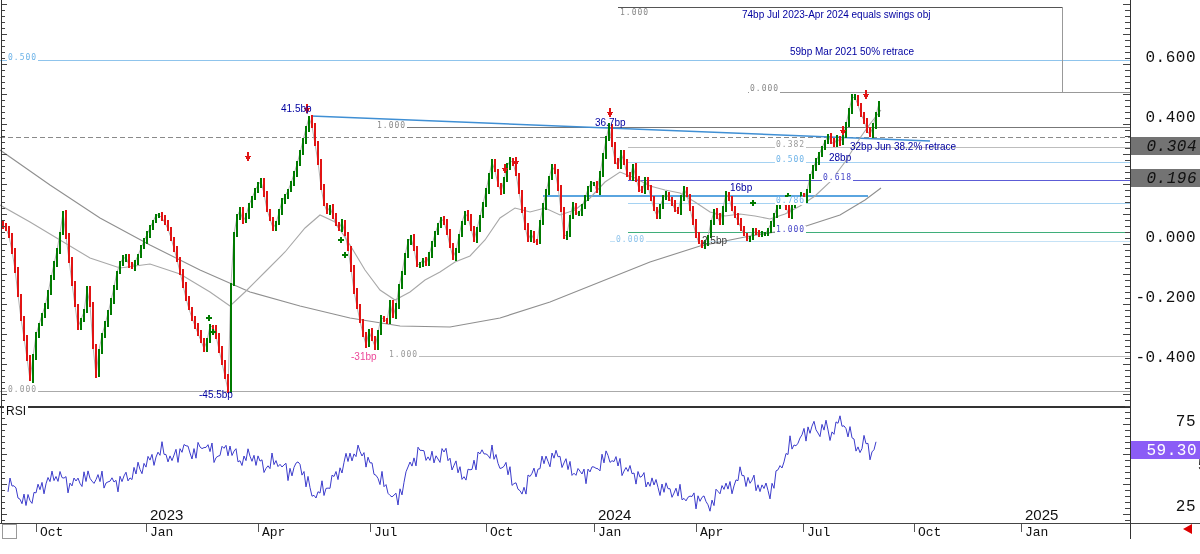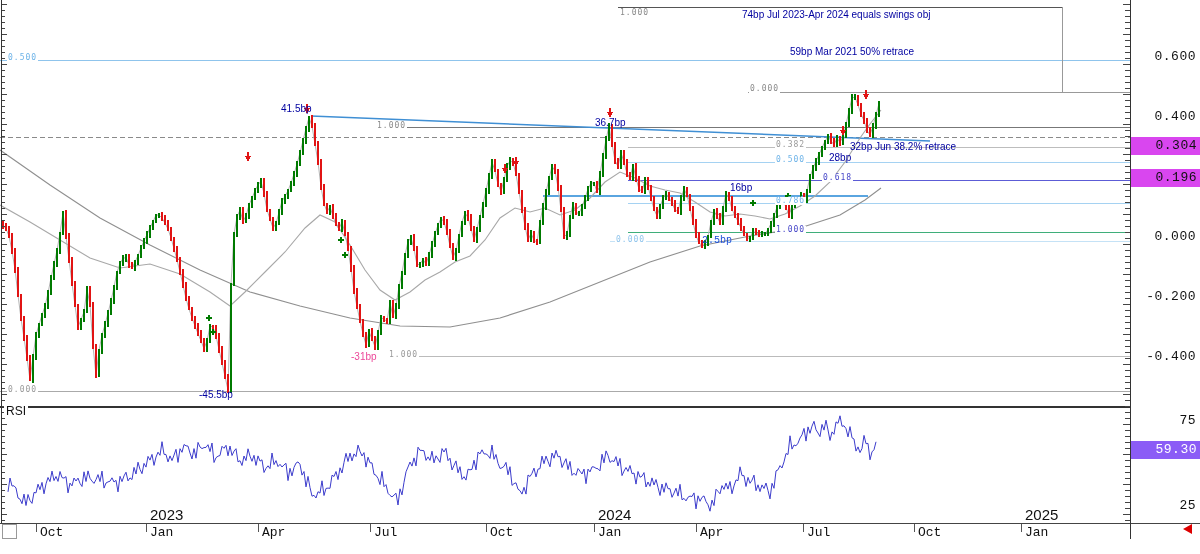--- a/index.html
+++ b/index.html
@@ -3,24 +3,24 @@
 <meta charset="utf-8">
 <style>
   html,body{margin:0;padding:0;background:#fff;}
   #app{position:relative;width:1200px;height:554px;background:#fff;overflow:hidden;
        font-family:"Liberation Sans",sans-serif;}
   #chart-layer{position:absolute;left:0;top:0;width:1200px;height:523px;}
   #chart-svg{position:absolute;left:0;top:0;}
   .ann{position:absolute;font-size:10px;color:#0000a0;white-space:nowrap;z-index:30;}
   .fib{position:absolute;font-size:8px;font-family:"DejaVu Sans Mono",monospace;
        letter-spacing:1px;background:#fff;line-height:8px;padding:0 1px;z-index:6;white-space:nowrap;}
-  .axis-label{position:absolute;font-size:13px;font-family:"Liberation Mono",monospace;
+  .axis-label{position:absolute;font-size:16px;font-family:"Liberation Mono",monospace;
        letter-spacing:.5px;color:#111;white-space:nowrap;z-index:20;width:66px;text-align:right;}
   .axis-box{position:absolute;left:1131px;width:69px;height:18px;z-index:19;}
-  .axis-box.gray{background:#d946ef;}
+  .axis-box.gray{background:#737373;font-style:italic;}
   .axis-box.blue{background:#8b5cf6;}
   .axis-box .axis-label{position:absolute;right:3px;top:1px;}
   .axis-box.blue .axis-label{color:#fff;}
   .rsi-title{position:absolute;left:4px;top:404px;font-size:12px;color:#111;background:#fff;
        padding:0 2px;z-index:25;}
   .year{position:absolute;top:506px;font-size:15px;color:#111;z-index:26;background:transparent;}
   #month-row{position:absolute;left:0;top:523px;width:1200px;height:15px;background:#fff;
        border-top:1px solid #444;border-bottom:1px solid #888;z-index:24;}
   .month{position:absolute;top:1px;font-size:13px;font-family:"Liberation Mono",monospace;color:#111;}
   .mtick{position:absolute;top:0;width:1px;height:8px;background:#555;}
@@ -559,21 +559,21 @@
           <line x1="1125" y1="520" x2="1130" y2="520" stroke="#444" stroke-width="1"></line>
         </svg></div>
     <div id="annotations">
         <div class="ann" style="left: 742px; top: 9px; color: rgb(0, 0, 160);">74bp Jul 2023-Apr 2024 equals swings obj</div>
         <div class="ann" style="left: 790px; top: 46px; color: rgb(0, 0, 160);">59bp Mar 2021 50% retrace</div>
         <div class="ann" style="left: 281px; top: 103px; color: rgb(0, 0, 160);">41.5bp</div>
         <div class="ann" style="left: 595px; top: 117px; color: rgb(0, 0, 160);">36.7bp</div>
         <div class="ann" style="left: 850px; top: 141px; color: rgb(0, 0, 160);">32bp Jun 38.2% retrace</div>
         <div class="ann" style="left: 829px; top: 152px; color: rgb(0, 0, 160);">28bp</div>
         <div class="ann" style="left: 730px; top: 182px; color: rgb(0, 0, 160);">16bp</div>
-        <div class="ann" style="left: 702px; top: 235px; color: #1d4ed8; font-family: Liberation Mono, monospace;">2.5bp</div>
+        <div class="ann" style="left: 702px; top: 235px; color: #404040;">2.5bp</div>
         <div class="ann" style="left: 351px; top: 351px; color: #ec4899;">-31bp</div>
         <div class="ann" style="left: 199px; top: 389px; color: rgb(0, 0, 160);">-45.5bp</div>
       </div>
     <div id="fib-labels">
         <div class="fib" style="left: 619px; top: 9px; color: rgb(138, 138, 138);">1.000</div>
         <div class="fib" style="left: 7px; top: 54px; color: rgb(109, 179, 232);">0.500</div>
         <div class="fib" style="left: 749px; top: 85px; color: rgb(138, 138, 138);">0.000</div>
         <div class="fib" style="left: 376px; top: 122px; color: rgb(138, 138, 138);">1.000</div>
         <div class="fib" style="left: 775px; top: 141px; color: rgb(154, 154, 154);">0.382</div>
         <div class="fib" style="left: 775px; top: 156px; color: rgb(109, 179, 232);">0.500</div>

